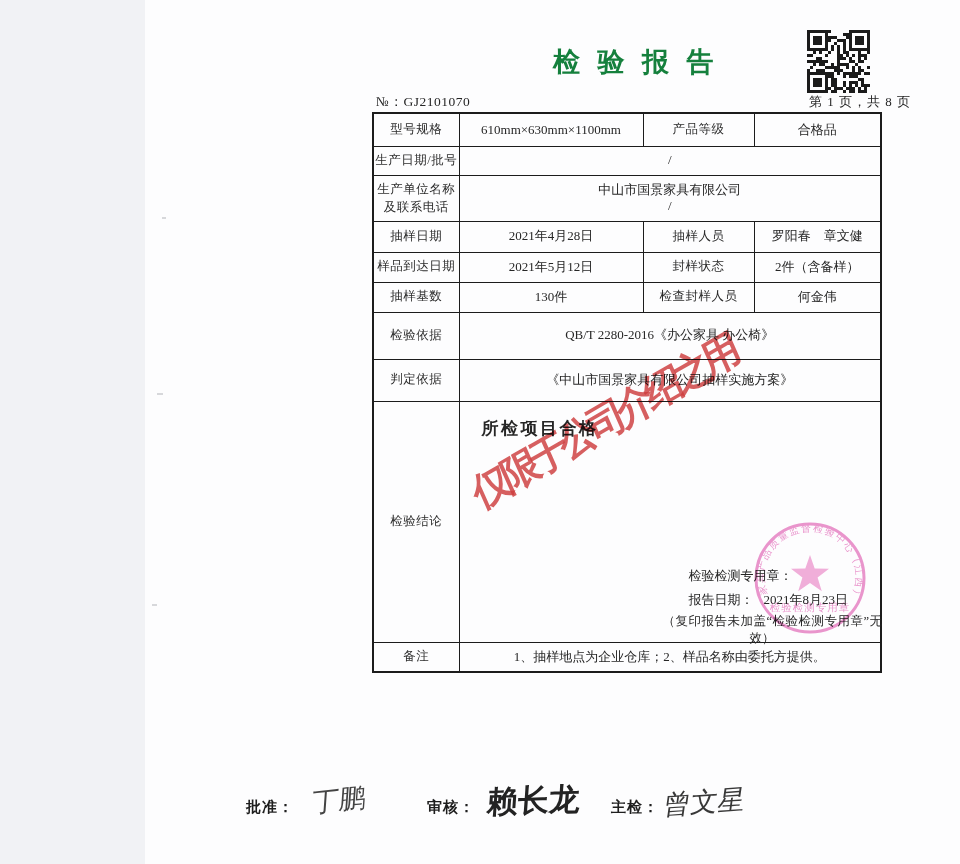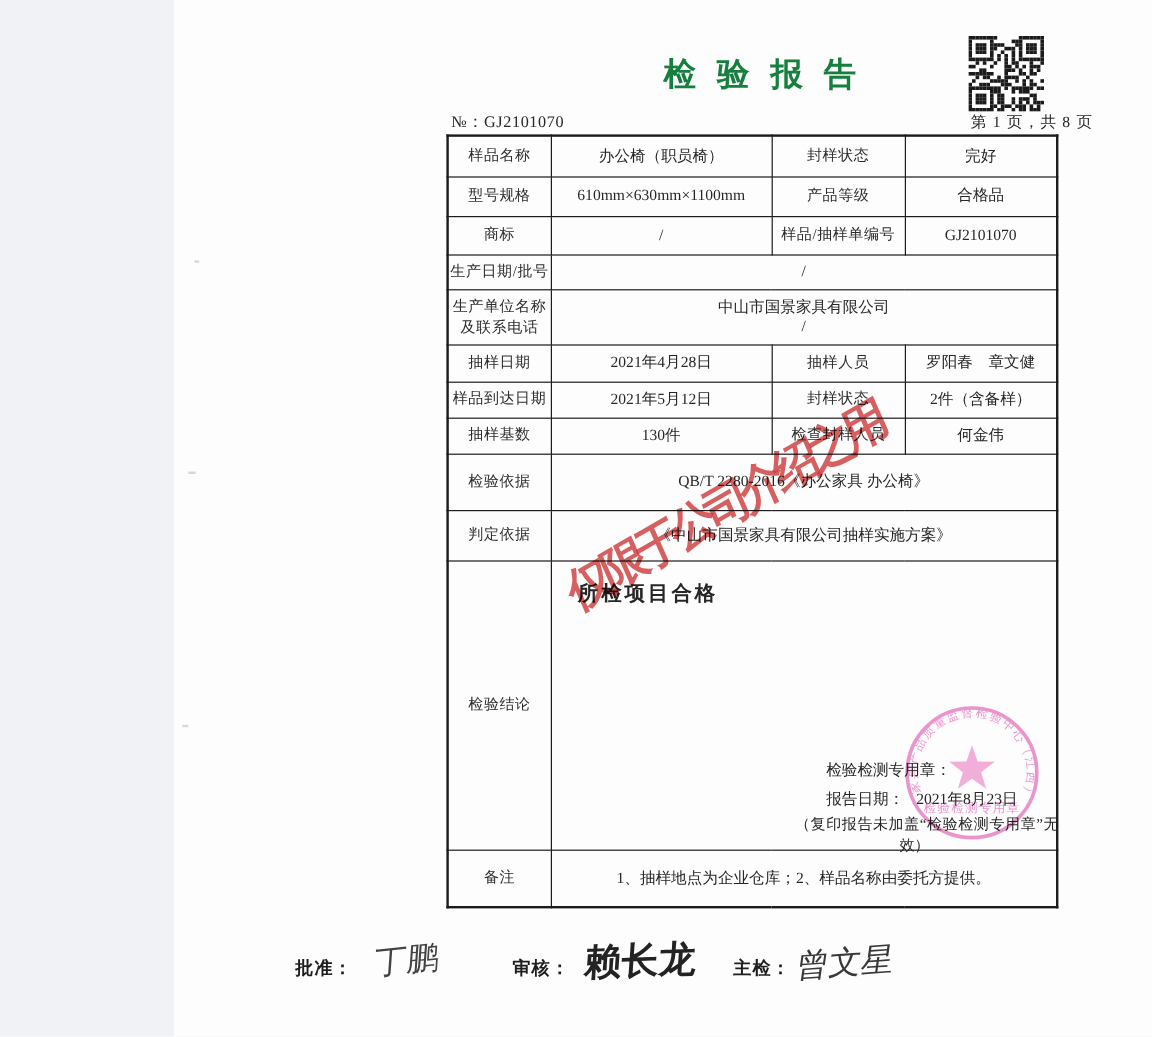--- a/index.html
+++ b/index.html
@@ -330,37 +330,25 @@
     <div class="report-no"><span>№：</span><span>GJ2101070</span></div>
 
     <table class="report-table">
       <colgroup>
           <col style="width:86px">
           <col style="width:184px">
           <col style="width:111px">
           <col style="width:127px">
         </colgroup>
       <tbody>
-          <tr style="height:34px">
-        <td class="lbl">样品名称</td>
-        <td class="val">办公椅（职员椅）</td>
-        <td class="lbl">封样状态</td>
-        <td class="val">完好</td>
-      </tr>
       <tr style="height:33px">
         <td class="lbl">型号规格</td>
         <td class="val">610mm×630mm×1100mm</td>
         <td class="lbl">产品等级</td>
         <td class="val">合格品</td>
-      </tr>
-      <tr style="height:32px">
-        <td class="lbl">商标</td>
-        <td class="val">/</td>
-        <td class="lbl">样品/抽样单编号</td>
-        <td class="val">GJ2101070</td>
       </tr>
       <tr style="height:29px">
         <td class="lbl">生产日期/批号</td>
         <td class="val" colspan="3">/</td>
       </tr>
       <tr style="height:46px">
         <td class="lbl">
           <div class="two-line"><span>生产单位名称</span><br><span>及联系电话</span></div>
         </td>
         <td class="val" colspan="3">
@@ -410,21 +398,21 @@
               <circle cx="60" cy="60" r="54" fill="none" stroke="#e678bf" stroke-width="3"></circle>
               <polygon points="60,37 64.7,50.5 79,50.8 67.6,59.5 71.8,73.2 60,65 48.2,73.2 52.4,59.5 41,50.8 55.3,50.5" fill="#ef9ad0"></polygon>
               <text font-size="10" letter-spacing="1.5" fill="#e678bf">
                 <textPath href="#ringPath" startOffset="2">家具产品质量监督检验中心（江西）</textPath>
               </text>
               <text x="60" y="93" text-anchor="middle" font-size="10.5" letter-spacing="1" fill="#e678bf">检验检测专用章</text>
             </svg>
           </div>
         </td>
       </tr>
-      <tr style="height:48px">
+      <tr style="height:30px">
         <td class="lbl">备注</td>
         <td class="val left" colspan="3">1、抽样地点为企业仓库；2、样品名称由委托方提供。</td>
       </tr>
     </tbody>
       </table>
 
     <div class="watermark">仅限于公司介绍之用</div>
   </div>
 
   <div class="sign-row">

